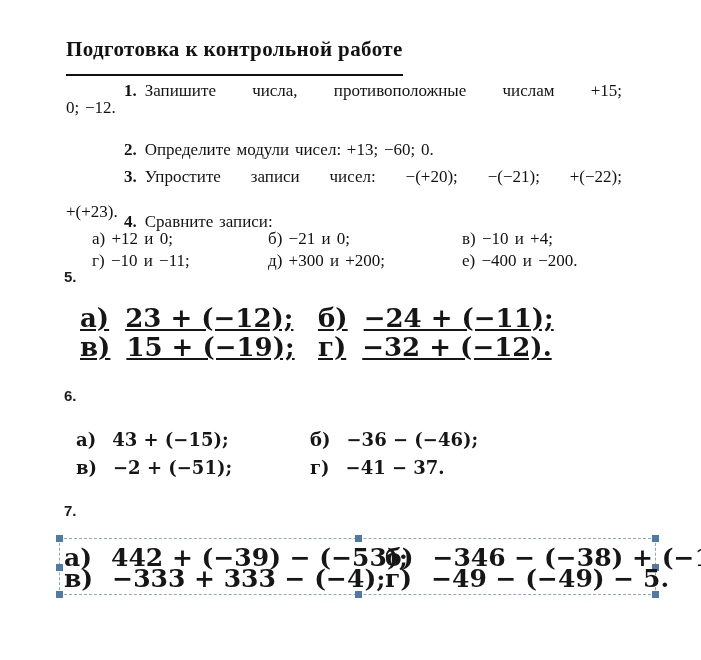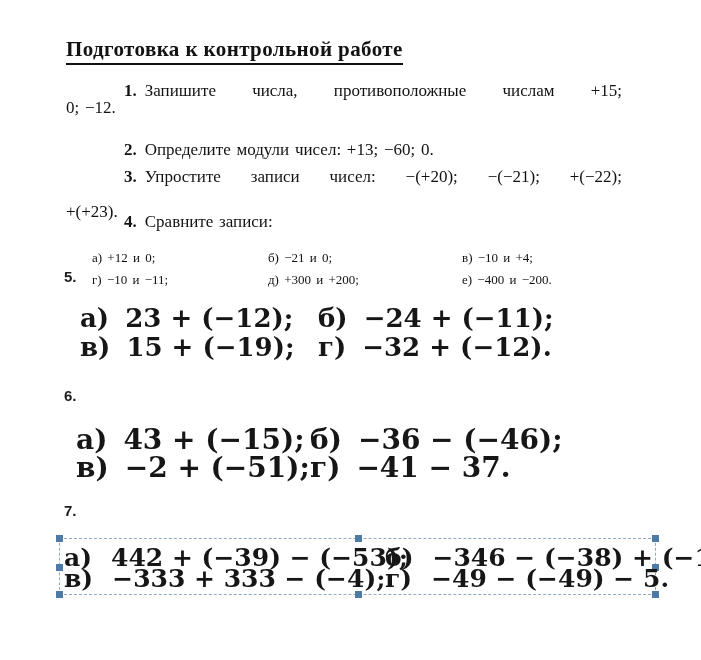--- a/index.html
+++ b/index.html
@@ -3,47 +3,47 @@
 <meta charset="utf-8">
 <style>
   html,body{margin:0;padding:0;background:#ffffff;}
   body{width:701px;height:660px;overflow:hidden;
        font-family:"Liberation Serif", serif;color:#121212;}
   .canvas{position:relative;width:701px;height:660px;background:#ffffff;}
 
   
   .title{position:absolute;left:66px;top:36px;
          font-size:21px;font-weight:bold;line-height:26px;letter-spacing:.4px;
-         border-bottom:2px solid #111;padding-bottom:1px;text-align:center;}
+         border-bottom:2px solid #111;padding-bottom:12px;text-align:center;}
 
   
   .line{position:absolute;left:66px;width:556px;
         font-size:17px;line-height:19px;word-spacing:1.5px;white-space:nowrap;}
   .fi{text-indent:58px;}
   .jl{white-space:normal;text-align:justify;text-align-last:justify;}
   .tno{font-weight:bold;margin-right:8px;}
 
   
-  .opts{position:absolute;left:92px;top:247px;display:grid;
+  .opts{position:absolute;left:92px;top:228px;display:grid;
         grid-template-columns:176px 194px auto;
-        font-size:13px;line-height:22px;word-spacing:2px;}
+        font-size:17px;line-height:22px;word-spacing:2px;}
 
   
   .sec{position:absolute;left:64px;
        font-family:"Liberation Sans", sans-serif;font-weight:bold;
        font-size:15px;line-height:15px;color:#1c1c1c;}
 
   
   .ex{position:absolute;display:grid;
       font-family:"DejaVu Serif", serif;font-weight:bold;color:#161616;
       white-space:nowrap;}
   .ex .cell{display:block;}
   .ex .k{margin-right:16px;}
-  .ex5{left:80px;top:304px;grid-template-columns:238px auto;font-size:26px;line-height:29px;}
-  .ex6{left:76px;top:426px;grid-template-columns:234px auto;font-size:28px;line-height:28px;}
+  .ex5{left:80px;top:304px;grid-template-columns:238px auto;font-size:26px;line-height:29px;text-decoration:underline;}
+  .ex6{left:76px;top:426px;grid-template-columns:234px auto;font-size:18px;line-height:28px;}
   .ex7{left:64px;top:547px;grid-template-columns:321px auto;font-size:25px;line-height:21px;}
   .ex7 .k{margin-right:19px;}
 
   
   .sel{position:absolute;left:59px;top:538px;width:595px;height:55px;
        border:1px dashed #8fa9c4;}
   .hd{position:absolute;width:7px;height:7px;background:#4e7ba6;}
   .hd.nw{left:-4px;top:-4px;}      .hd.n{left:calc(50% - 3px);top:-4px;}
   .hd.ne{right:-4px;top:-4px;}     .hd.w{left:-4px;top:calc(50% - 3px);}
   .hd.e{right:-4px;top:calc(50% - 3px);}

